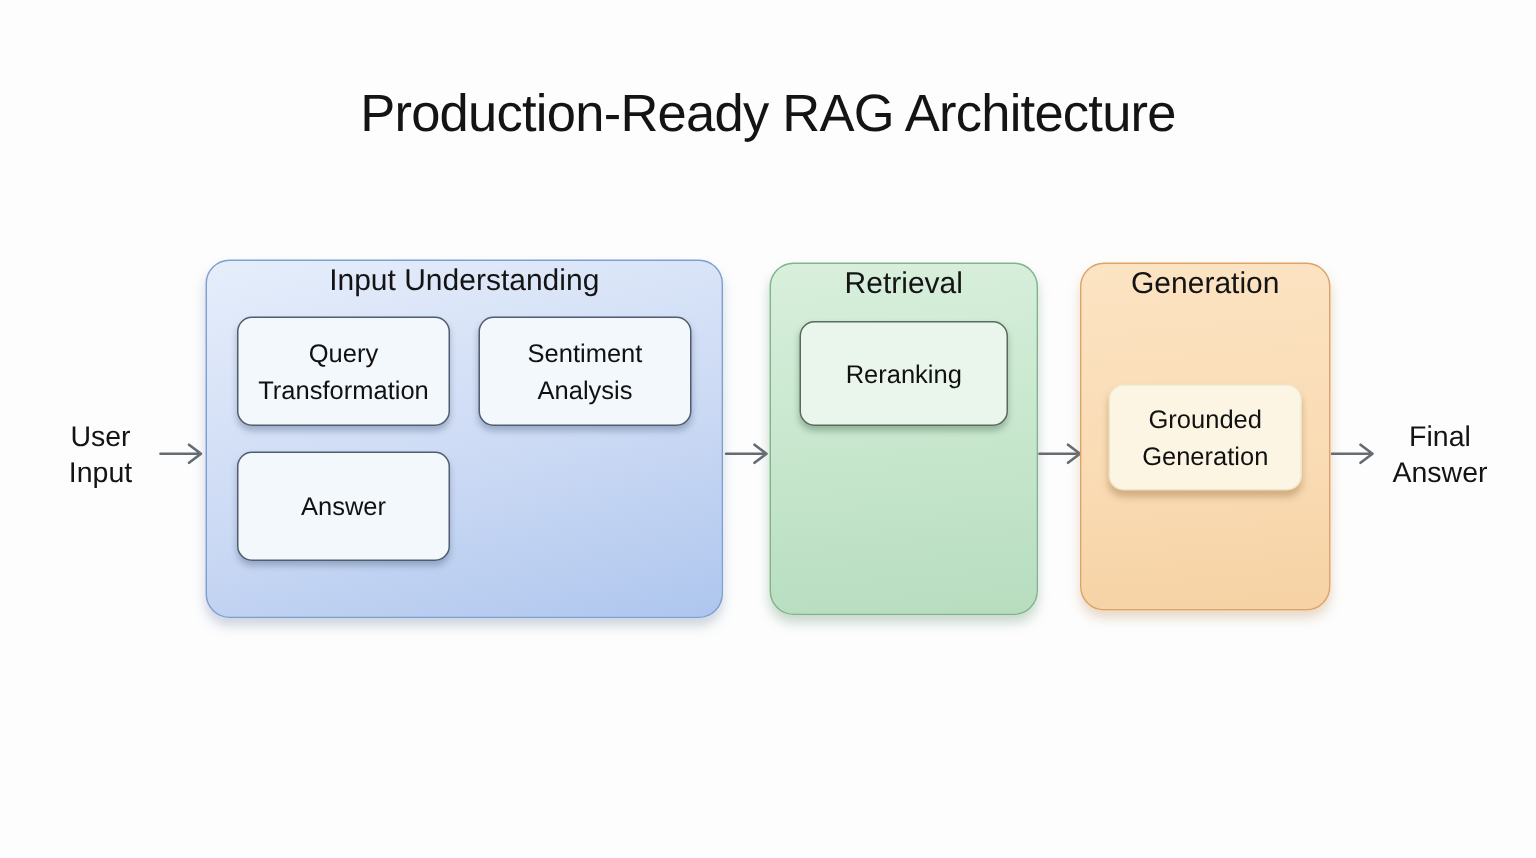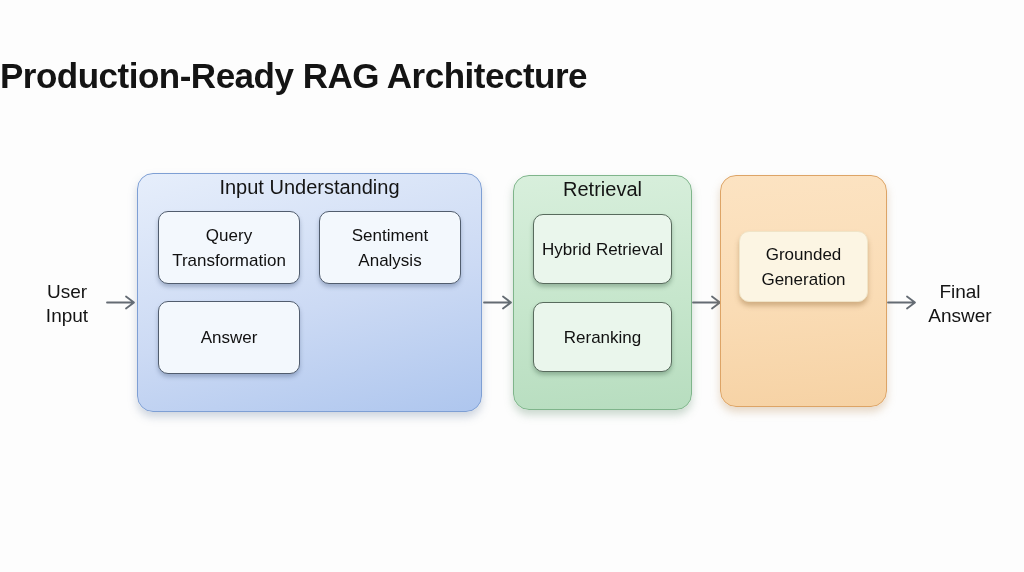--- a/index.html
+++ b/index.html
@@ -8,22 +8,23 @@
     font-family: "Liberation Sans", sans-serif;
     background: #fdfdfd;
     color: #141414;
     overflow: hidden;
   }
   .canvas { position: relative; width: 1024px; height: 572px; }
 
   .diagram-title {
     position: absolute;
     top: 56px; left: 0; right: 0;
+    text-align: center;
     font-size: 35px;
-    font-weight: 700;
+    font-weight: 400;
     letter-spacing: -0.5px;
   }
 
   .endpoint-label {
     position: absolute;
     width: 90px;
     text-align: center;
     font-size: 19px;
     line-height: 24px;
     white-space: pre-line;
@@ -145,32 +146,32 @@
 
   <div class="flow-arrow" id="arrow-2">
     <svg width="30" height="17" viewBox="0 0 30 17">
       <path d="M1 8.5 H27 M20 2.5 L28 8.5 L20 14.5" fill="none" stroke="#646b73" stroke-width="1.8" stroke-linecap="round" stroke-linejoin="round"></path>
     </svg>
   </div>
 
   <div class="stage-box" id="stage-retrieval">
     <div class="stage-title">Retrieval</div>
     <div class="node-grid">
-      <div class="node">Hybrid Retrieval</div>
       <div class="node">Reranking</div>
     </div>
   </div>
 
   <div class="flow-arrow" id="arrow-3">
     <svg width="30" height="17" viewBox="0 0 30 17">
       <path d="M1 8.5 H27 M20 2.5 L28 8.5 L20 14.5" fill="none" stroke="#646b73" stroke-width="1.8" stroke-linecap="round" stroke-linejoin="round"></path>
     </svg>
   </div>
 
   <div class="stage-box" id="stage-generation">
+    <div class="stage-title">Generation</div>
     <div class="node-grid">
       <div class="node">Grounded Generation</div>
     </div>
   </div>
 
   <div class="flow-arrow" id="arrow-4">
     <svg width="30" height="17" viewBox="0 0 30 17">
       <path d="M1 8.5 H27 M20 2.5 L28 8.5 L20 14.5" fill="none" stroke="#646b73" stroke-width="1.8" stroke-linecap="round" stroke-linejoin="round"></path>
     </svg>
   </div>

